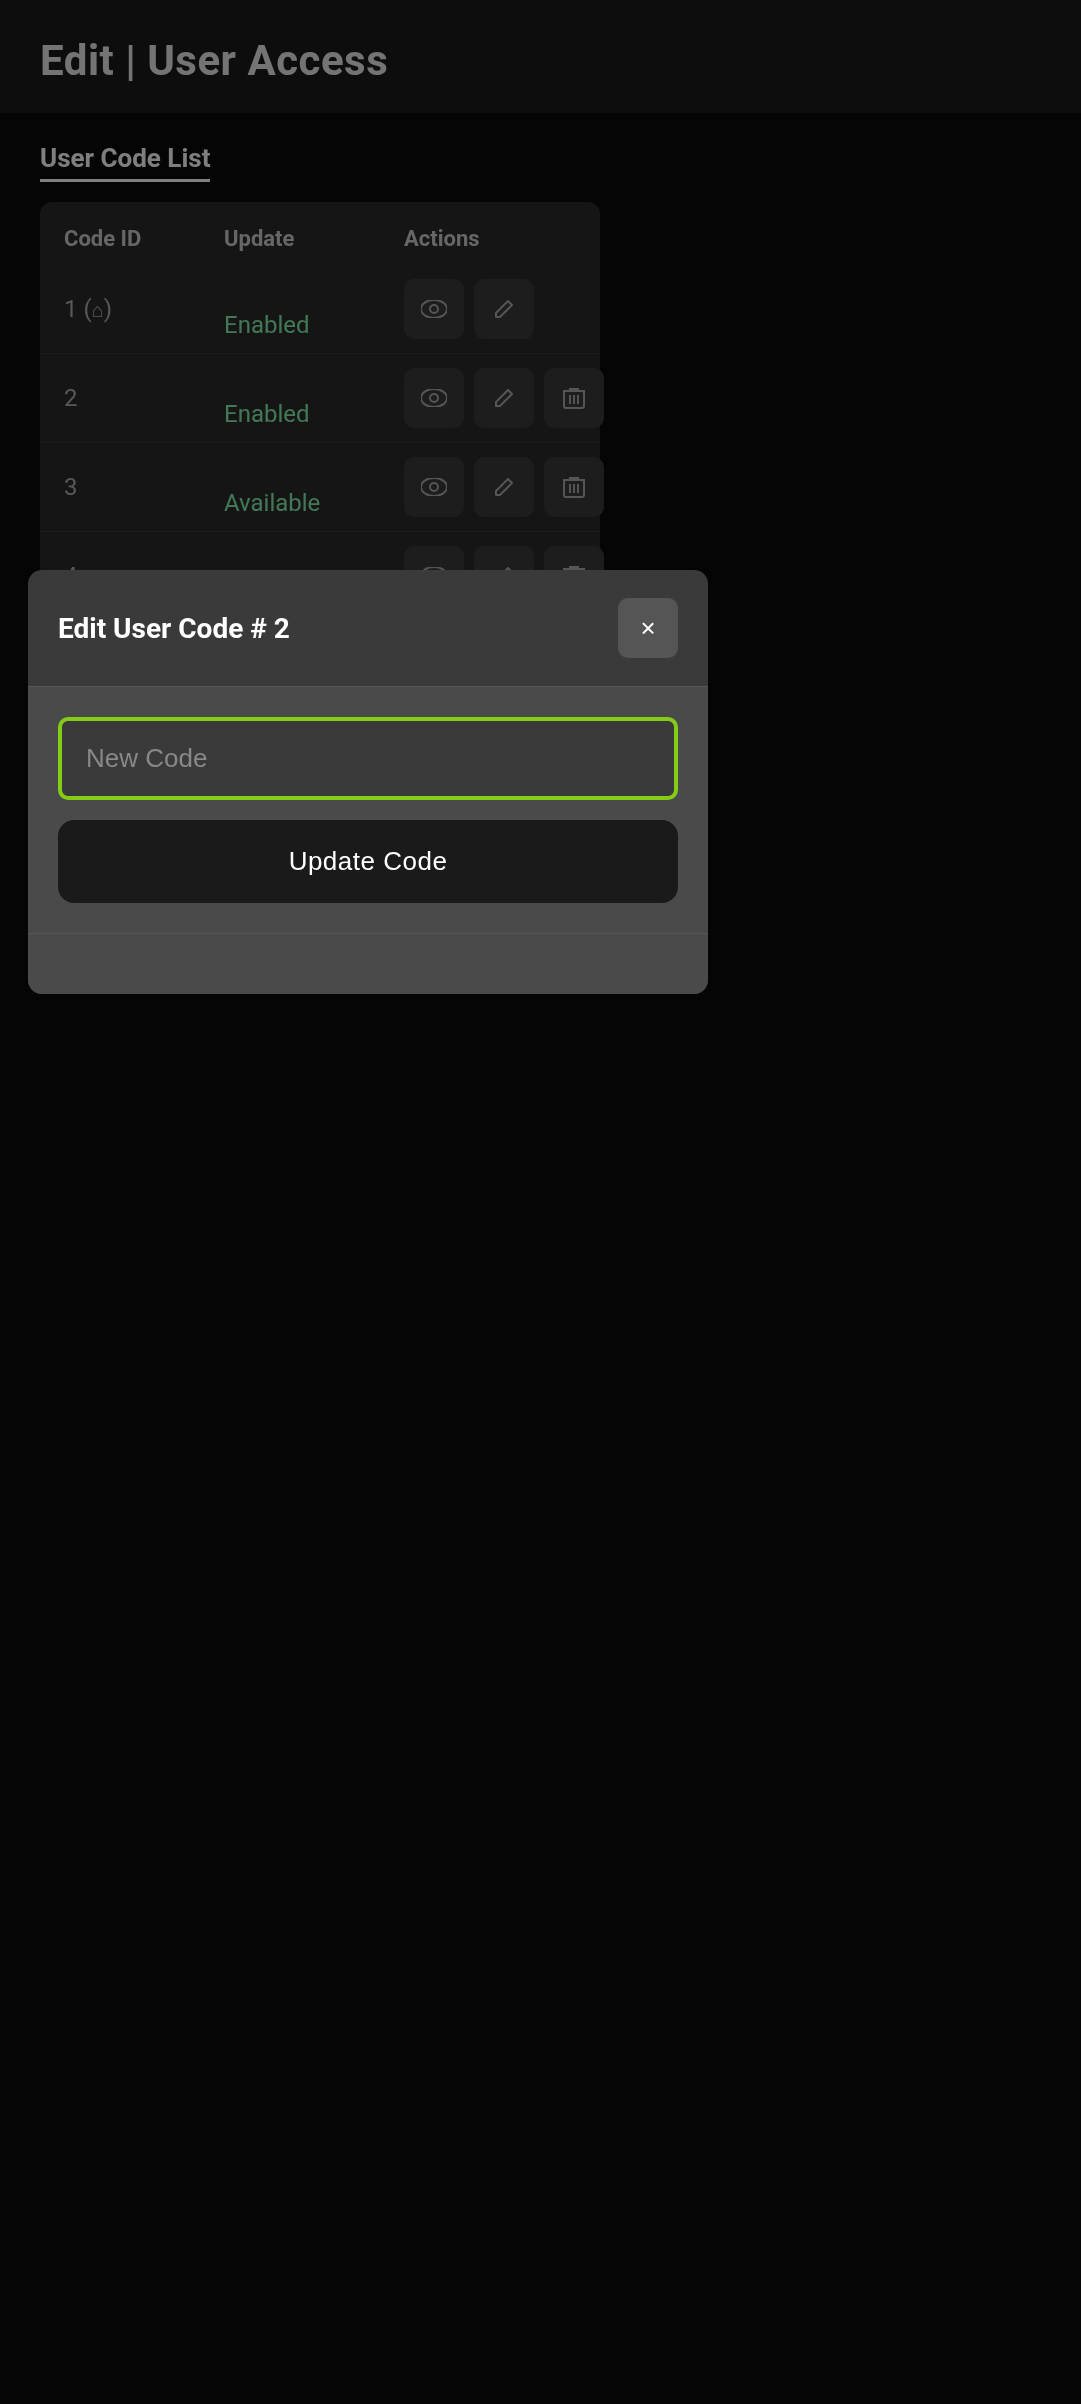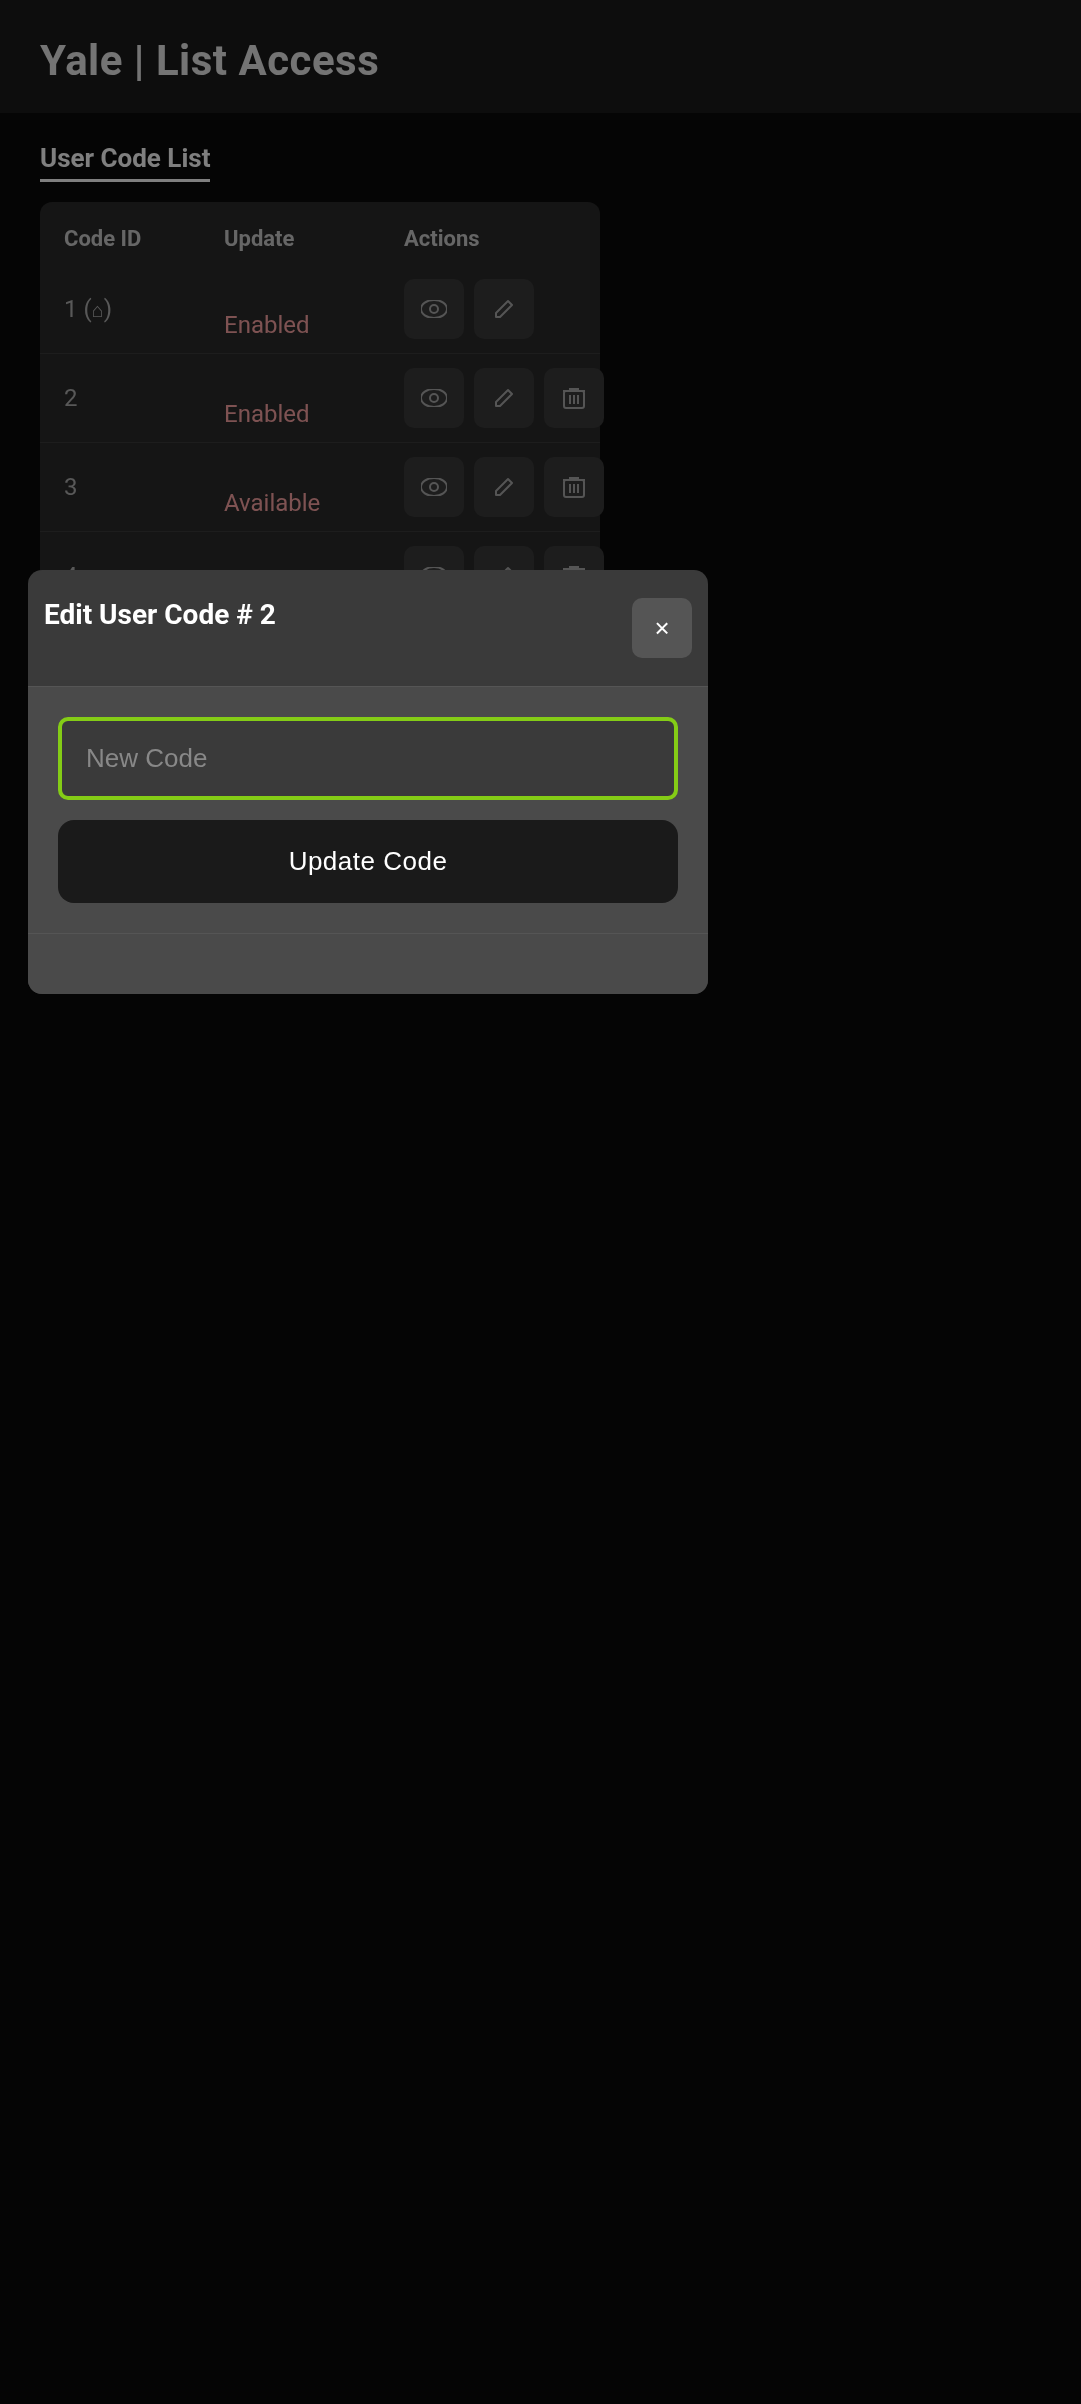--- a/index.html
+++ b/index.html
@@ -68,21 +68,21 @@
       padding: 14px 24px;
       align-items: center;
     }
 
     .table-row:not(:last-child) {
       border-bottom: 1px solid #3a3a3a;
     }
 
     .cell-text {
       font-size: 24px;
-      color: #fca5a5;
+      color: #86efac;
       margin-top: 32px;
     }
 
     .code-id-text {
       font-size: 24px;
       color: #b0b0b0;
     }
 
     .actions-cell {
       display: flex;
@@ -112,22 +112,22 @@
       width: 680px;
       background-color: #3a3a3a;
       border-radius: 14px;
       overflow: hidden;
       z-index: 10;
     }
 
     .modal-header {
       display: flex;
       justify-content: space-between;
-      align-items: flex-start;
-      padding: 28px 16px;
+      align-items: center;
+      padding: 28px 30px;
     }
 
     .modal-title {
       font-size: 28px;
       font-weight: 700;
       color: #ffffff;
     }
 
     .modal-close-btn {
       width: 60px;
@@ -209,21 +209,21 @@
       height: 100%;
       background-color: rgba(0, 0, 0, 0.5);
       z-index: 5;
       pointer-events: none;
     }
   </style>
 </head>
 <body>
 
 <div class="app-header">
-  <h1 class="app-title">Yale | List Access</h1>
+  <h1 class="app-title">Edit | User Access</h1>
 </div>
 
 <div class="main-content">
   <div class="section-tab">User Code List</div>
 
   
   <div class="code-table">
 
     <div class="table-header">
       <div class="table-header-cell">Code ID</div>

